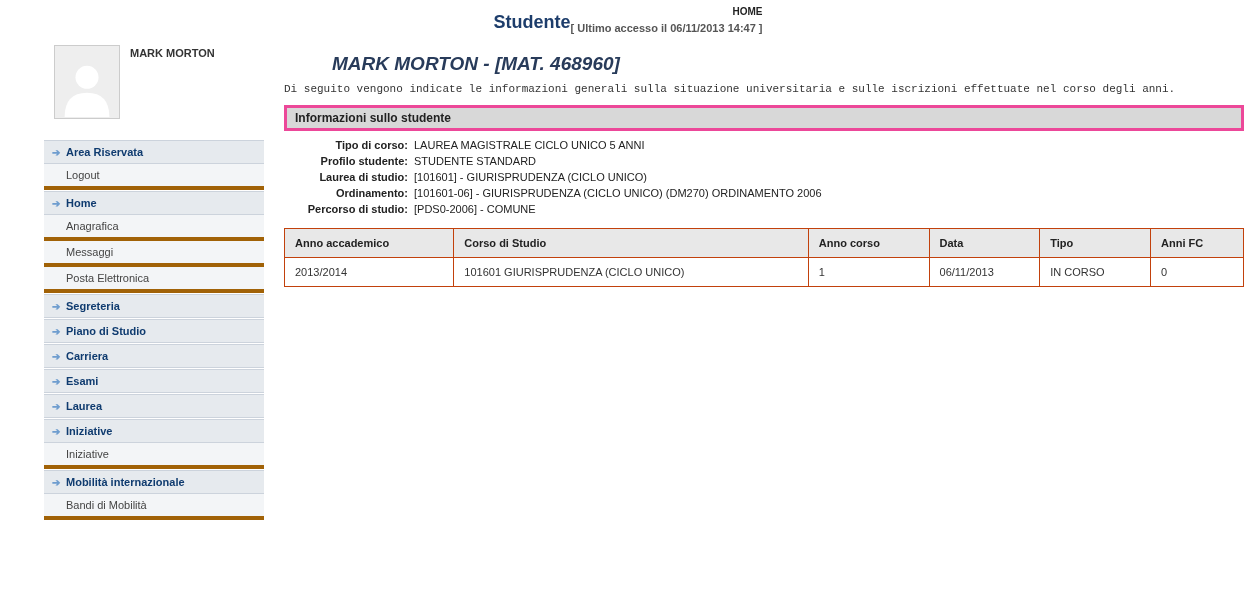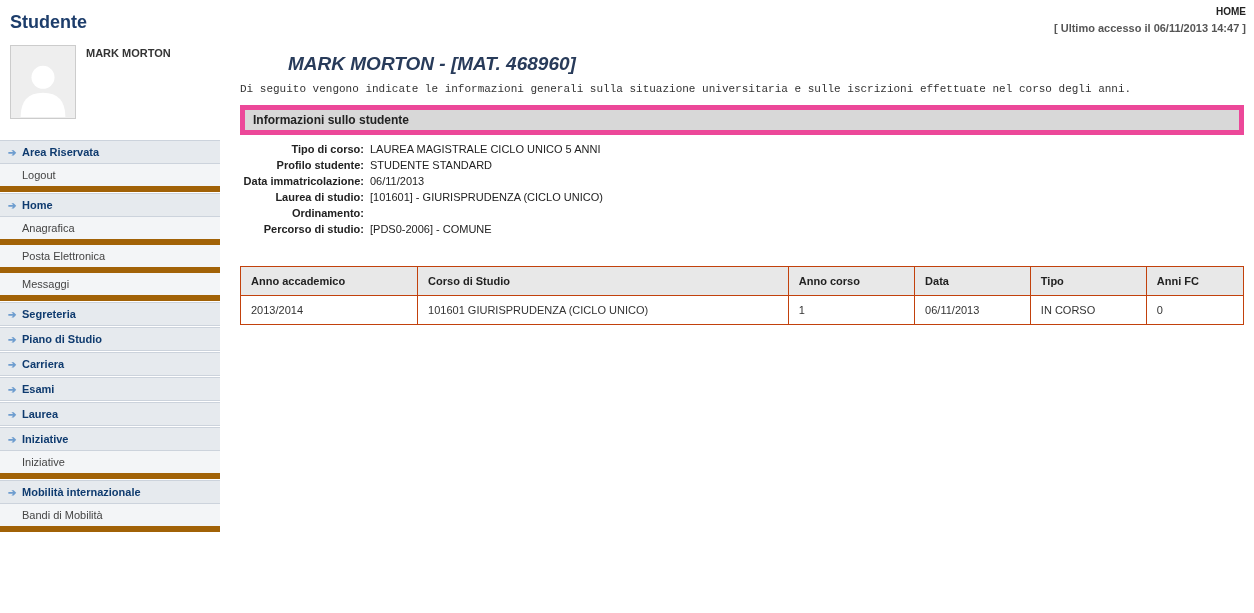--- a/index.html
+++ b/index.html
@@ -4,26 +4,26 @@
 <style>
   * { box-sizing: border-box; margin: 0; padding: 0; }
   body {
     font-family: Verdana, Arial, sans-serif;
     font-size: 12px;
     color: #333;
     background: #fff;
     width: 1254px;
   }
   .container { display: flex; }
-  .sidebar { width: 220px; flex-shrink: 0; }
+  .sidebar { width: 220px; flex-shrink: 0; margin-left: 44px; }
   .main { flex: 1; padding: 0 10px 10px 20px; }
 
   .header-row {
     display: flex;
-    justify-content: space-between;
+    justify-content: center;
     align-items: flex-start;
     padding-top: 4px;
   }
   .sidebar-title {
     font-family: "Trebuchet MS", Tahoma, sans-serif;
     font-size: 18px;
     font-weight: bold;
     color: #1d3d6b;
     padding: 8px 0 8px 10px;
   }
@@ -63,39 +63,39 @@
   .nav-heading {
     background: #e6eaee; font-size: 11px; font-weight: bold; color: #0f3b6f;
     border-top: 1px solid #ccd3dc; border-bottom: 1px solid #ccd3dc;
   }
   .nav-heading .arrow {
     position: absolute; left: 8px; top: 50%; transform: translateY(-50%);
     color: #6e9dcf; font-size: 10px;
   }
   .nav-item {
     background: #f3f5f7; font-size: 11px; color: #444;
-    border-bottom: 6px solid #a16207;
+    border-bottom: 4px solid #a16207;
   }
 
   .page-title {
     font-family: "Trebuchet MS", Tahoma, sans-serif;
     font-style: italic; font-weight: bold; font-size: 19px;
     color: #283b5a; padding: 12px 0 8px 0; margin-left: 48px;
   }
   .intro {
     font-family: Liberation Mono, monospace; font-size: 11px; color: #333;
     padding-bottom: 10px;
   }
   .section-bar {
     background: #d8d8d8;
     font-family: "Trebuchet MS", Tahoma, sans-serif;
     font-weight: bold; font-size: 12px; color: #222;
-    padding: 3px 8px; border: 5px solid #ec4899;
-  }
-  .info-table { margin: 6px 0 29px 0; }
+    padding: 3px 8px; border: 3px solid #ec4899;
+  }
+  .info-table { margin: 6px 0 11px 0; }
   .info-row { display: flex; padding: 2px 0; font-size: 11px; }
   .info-label { width: 130px; text-align: right; font-weight: bold; color: #222; padding-right: 6px; }
   .info-value { color: #222; }
 
   table.enroll {
     width: 100%; border-collapse: collapse; font-family: Verdana, sans-serif; font-size: 11px;
     margin-top: 6px;
   }
   table.enroll th, table.enroll td { border: 1px solid #c2410c; padding: 8px 10px; }
   table.enroll th {
@@ -128,22 +128,22 @@
       <div class="student-name-side">MARK MORTON</div>
     </div>
     <div id="nav">
         <div class="nav-group">
           <a href="#" class="nav-heading"><span class="arrow">➔</span><span>Area Riservata</span></a>
           <a href="#" class="nav-item">Logout</a>
         </div>
         <div class="nav-group">
           <a href="#" class="nav-heading"><span class="arrow">➔</span><span>Home</span></a>
           <a href="#" class="nav-item">Anagrafica</a>
+          <a href="#" class="nav-item">Messaggi</a>
           <a href="#" class="nav-item">Posta Elettronica</a>
-          <a href="#" class="nav-item">Messaggi</a>
         </div>
         <div class="nav-group">
           <a href="#" class="nav-heading"><span class="arrow">➔</span><span>Segreteria</span></a>
         </div>
         <div class="nav-group">
           <a href="#" class="nav-heading"><span class="arrow">➔</span><span>Piano di Studio</span></a>
         </div>
         <div class="nav-group">
           <a href="#" class="nav-heading"><span class="arrow">➔</span><span>Carriera</span></a>
         </div>
@@ -172,29 +172,26 @@
     <div class="info-table" id="info-table">
         <div class="info-row">
           <div class="info-label">Tipo di corso:</div>
           <div class="info-value">LAUREA MAGISTRALE CICLO UNICO 5 ANNI</div>
         </div>
         <div class="info-row">
           <div class="info-label">Profilo studente:</div>
           <div class="info-value">STUDENTE STANDARD</div>
         </div>
         <div class="info-row">
-          <div class="info-label">Data immatricolazione:</div>
-          <div class="info-value">06/11/2013</div>
-        </div>
-        <div class="info-row">
           <div class="info-label">Laurea di studio:</div>
           <div class="info-value">[101601] - GIURISPRUDENZA (CICLO UNICO)</div>
         </div>
         <div class="info-row">
           <div class="info-label">Ordinamento:</div>
+          <div class="info-value">[101601-06] - GIURISPRUDENZA (CICLO UNICO) (DM270) ORDINAMENTO 2006</div>
         </div>
         <div class="info-row">
           <div class="info-label">Percorso di studio:</div>
           <div class="info-value">[PDS0-2006] - COMUNE</div>
         </div>
       </div>
 
     <table class="enroll">
       <thead>
           <tr id="enroll-head">

